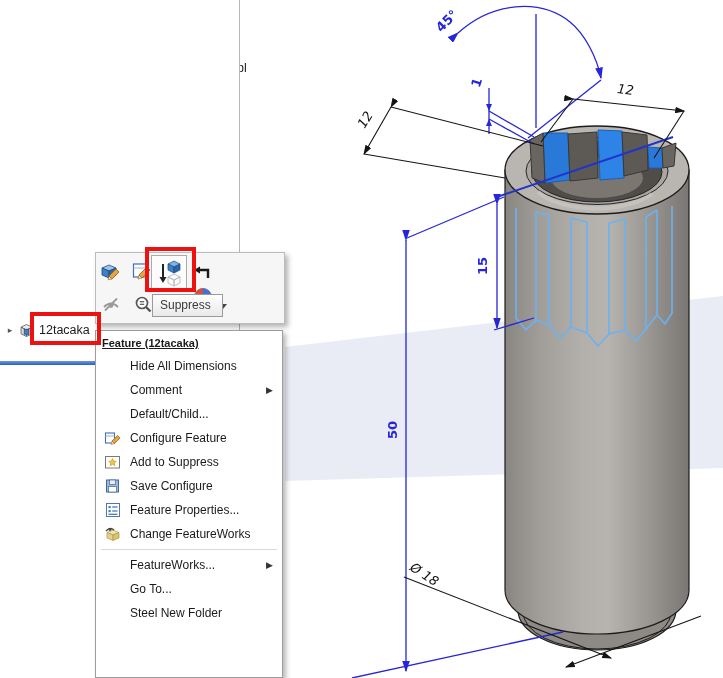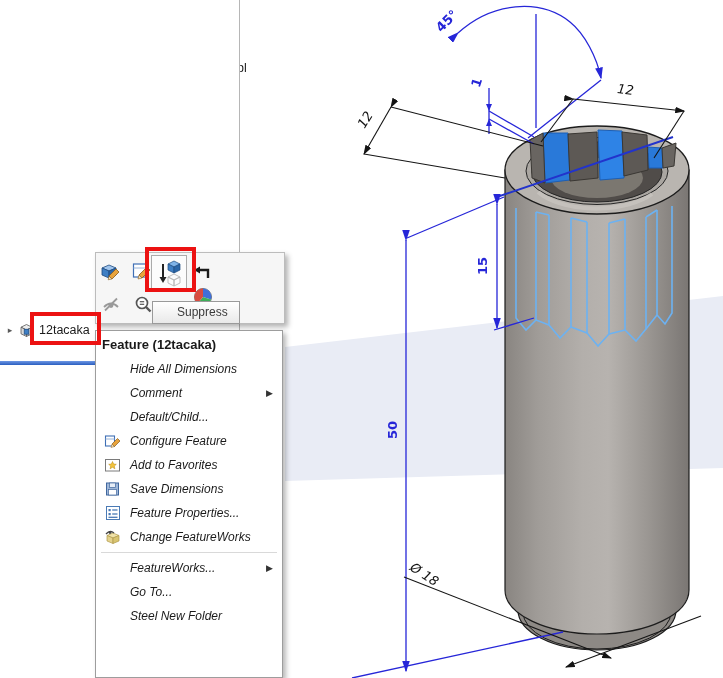--- a/index.html
+++ b/index.html
@@ -27,28 +27,28 @@
   #sel-12tacaka{left:34px;top:319px;width:62px;height:22px;background:#cde8ff;border:1px solid #84c4ef;box-sizing:border-box;z-index:9;}
   #rollback-bar{left:0;top:361px;width:239px;height:4px;background:linear-gradient(#6d97e4,#2a5ec0);z-index:12;}
   
   #ctx-toolbar{left:95px;top:252px;width:188px;height:70px;background:#f6f6f6;border:1px solid #bcbcbc;
     box-shadow:3px 3px 5px rgba(0,0,0,.30);z-index:20;}
   .tbicon{position:absolute;width:20px;height:20px;}
   #suppress-btn{position:absolute;left:55px;top:2px;width:36px;height:36px;border:1px solid #ababab;background:#fcfcfc;box-sizing:border-box;}
   #caret-more{position:absolute;left:123px;top:51px;width:8px;height:6px;}
   
   #tooltip{left:152px;top:294px;width:62px;height:21px;z-index:30;border:1px solid #9a9a9a;
-    background:linear-gradient(#ffffff,#e9e9e9);color:#3a3a3a;font-size:12px;line-height:20px;padding-left:24px;box-sizing:content-box;margin-top:7px;}
+    background:linear-gradient(#ffffff,#e9e9e9);color:#3a3a3a;font-size:12px;line-height:20px;padding-left:7px;box-sizing:content-box;}
   
   #ctx-menu{left:95px;top:330px;width:188px;height:348px;background:#ffffff;border:1px solid #9d9d9d;
     box-shadow:3px 3px 5px rgba(0,0,0,.28);z-index:25;box-sizing:border-box;overflow:hidden;}
-  #ctx-menu .hdr{font-weight:bold;padding:6px 0 5px 6px;font-size:13px;}
+  #ctx-menu .hdr{font-weight:bold;padding:6px 0 5px 6px;font-size:11px;text-decoration:underline;}
   .mitem{height:24px;display:flex;align-items:center;position:relative;}
   .mitem .micon{width:18px;height:18px;flex:0 0 18px;margin-left:8px;}
-  .mitem .mlabel{margin-left:8px;font-size:12px;white-space:nowrap;font-style:italic;}
+  .mitem .mlabel{margin-left:8px;font-size:12px;white-space:nowrap;}
   .mitem .msub{position:absolute;right:9px;color:#333;font-size:9px;}
   .msep{height:1px;background:#d9d9d9;margin:3px 5px;}
   
   .redbox{border:4px solid #ec1212;z-index:50;box-sizing:border-box;}
   #redbox-suppress{left:145px;top:247px;width:51px;height:45px;}
   #redbox-12tacaka{left:30px;top:312px;width:71px;height:33px;}
 </style>
 </head>
 <body>
 
@@ -461,31 +461,31 @@
     </span>
     <span class="mlabel">Configure Feature</span>
   </div>
   <div class="mitem">
     <span class="micon">
       <svg width="18" height="18">
           <rect x="1.5" y="3.5" width="14" height="11.5" fill="#fff" stroke="#7a7a7a"></rect>
           <polygon points="8.5,5.5 9.6,8 12.3,8.3 10.3,10.1 10.9,12.8 8.5,11.3 6.1,12.8 6.7,10.1 4.7,8.3 7.4,8" fill="#f2c33c" stroke="#b8860b" stroke-width="0.5"></polygon>
         </svg>
     </span>
-    <span class="mlabel">Add to Favorites</span>
+    <span class="mlabel">Add to Suppress</span>
   </div>
   <div class="mitem">
     <span class="micon">
       <svg width="18" height="18">
           <rect x="2.5" y="3" width="12" height="12" fill="#9fb7d8" stroke="#40679e"></rect>
           <rect x="5.5" y="3" width="6" height="4.5" fill="#e8eef7" stroke="#40679e" stroke-width="0.7"></rect>
           <rect x="4.5" y="9.5" width="8" height="5.5" fill="#fff" stroke="#40679e" stroke-width="0.7"></rect>
         </svg>
     </span>
-    <span class="mlabel">Save Dimensions</span>
+    <span class="mlabel">Save Configure</span>
   </div>
   <div class="mitem">
     <span class="micon">
       <svg width="18" height="18">
           <rect x="2.5" y="2.5" width="13" height="13" fill="#fff" stroke="#4a7ab5"></rect>
           <rect x="4.5" y="5" width="2.2" height="2.2" fill="#4a7ab5"></rect>
           <rect x="4.5" y="9" width="2.2" height="2.2" fill="#4a7ab5"></rect>
           <line x1="8.2" y1="6" x2="13.5" y2="6" stroke="#4a7ab5" stroke-width="1.3"></line>
           <line x1="8.2" y1="10" x2="13.5" y2="10" stroke="#4a7ab5" stroke-width="1.3"></line>
           <line x1="4.5" y1="13.3" x2="13.5" y2="13.3" stroke="#4a7ab5" stroke-width="1.3"></line>

